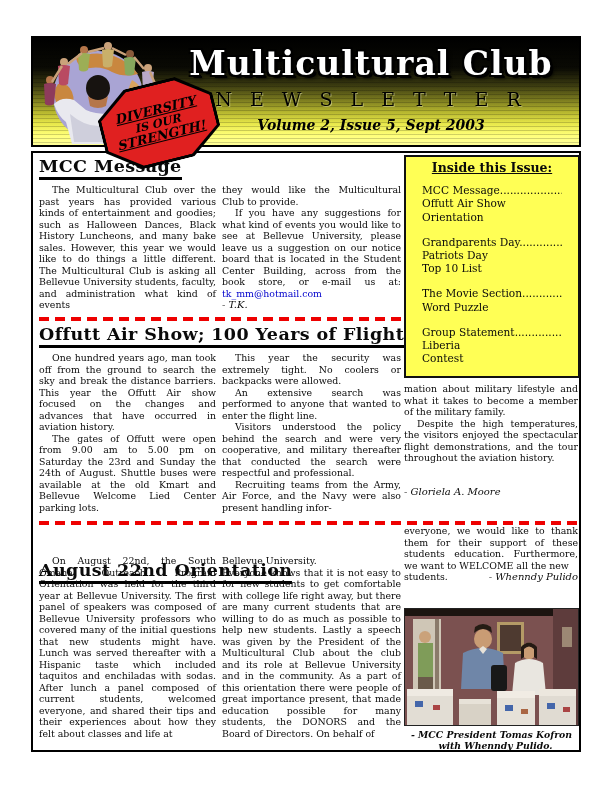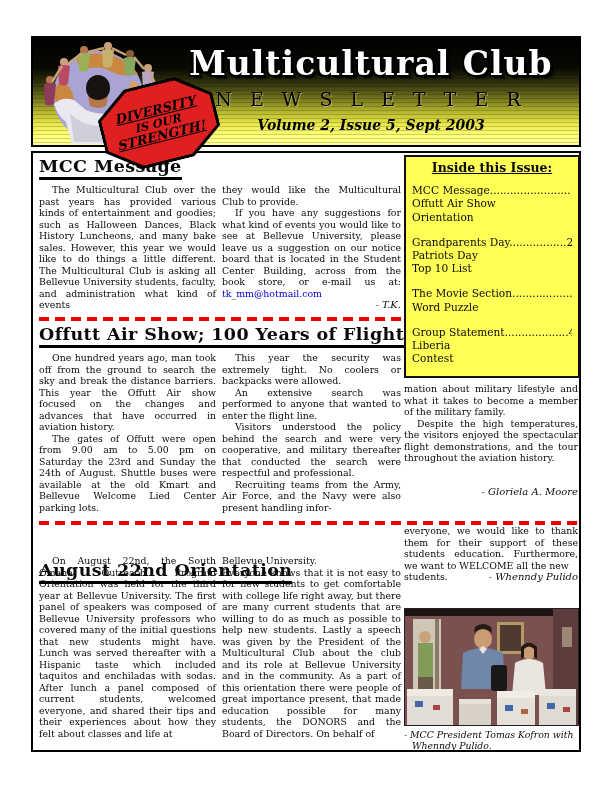--- a/index.html
+++ b/index.html
@@ -39,41 +39,41 @@
   
   .content{position:absolute;left:31px;top:151px;width:550px;height:601px;
     border:2px solid #000;box-sizing:border-box;background:#fff;}
 
   .hd{position:absolute;font-weight:bold;font-size:17.5px;letter-spacing:.4px;
     border-bottom:3px solid #000;padding-bottom:1px;white-space:nowrap;}
 
   .col{position:absolute;font-size:9.4px;line-height:11.5px;text-align:justify;}
   .col p{margin:0;text-indent:13px;}
   .col p.ni{text-indent:0;}
-  .sig{font-style:italic;text-align:right;font-size:10px;}
+  .sig{font-style:italic;font-size:10px;}
   .email{color:#0000cc;}
 
   .dash{position:absolute;height:4px;
     background:repeating-linear-gradient(90deg,#ee0000 0 10px,transparent 10px 16px);}
 
   
   .inside{position:absolute;left:371px;top:2px;width:176px;height:223px;box-sizing:border-box;
-    background:#ffff55;border:2px solid #111;padding:4px 6px;font-size:10.6px;line-height:13.2px;}
+    background:#ffff55;border:2px solid #111;padding:4px 16px;font-size:10.6px;line-height:13.2px;}
   .inside .it{font-weight:bold;font-size:12.5px;text-align:center;text-decoration:underline;
     margin-bottom:10px;}
   .inside .grp{margin-bottom:12px;}
   .inside .grp div{white-space:nowrap;overflow:hidden;}
 
   .sig-row{display:flex;justify-content:space-between;align-items:baseline;}
   .sig-row .sig{text-align:right;}
 
   .photo{position:absolute;left:371px;top:455px;width:175px;}
   .photo svg{display:block;border:1px solid #222;}
   .caption{font-style:italic;font-size:9.3px;line-height:11px;margin-top:3px;
-    padding-left:8px;text-indent:-8px;text-align:left;}
+    padding-left:8px;text-indent:-8px;text-align:center;font-weight:bold;}
 </style>
 </head>
 <body>
 
 <div class="page">
 
   <div class="masthead">
     <div class="stripes"></div>
 
     <div class="logo">

